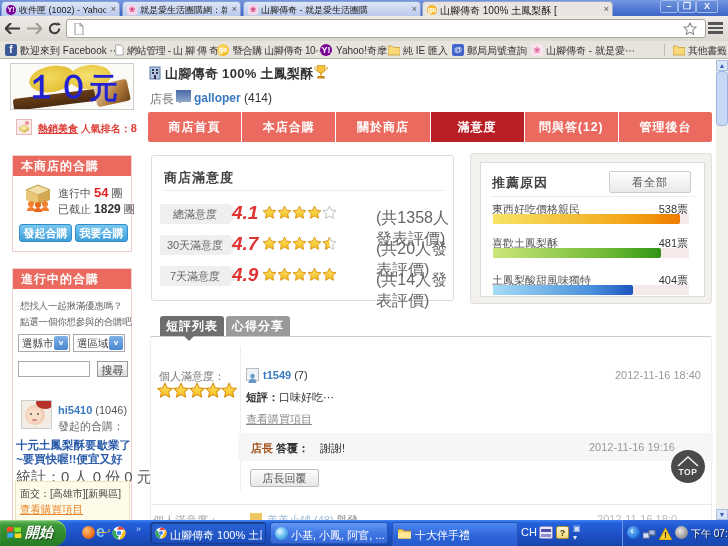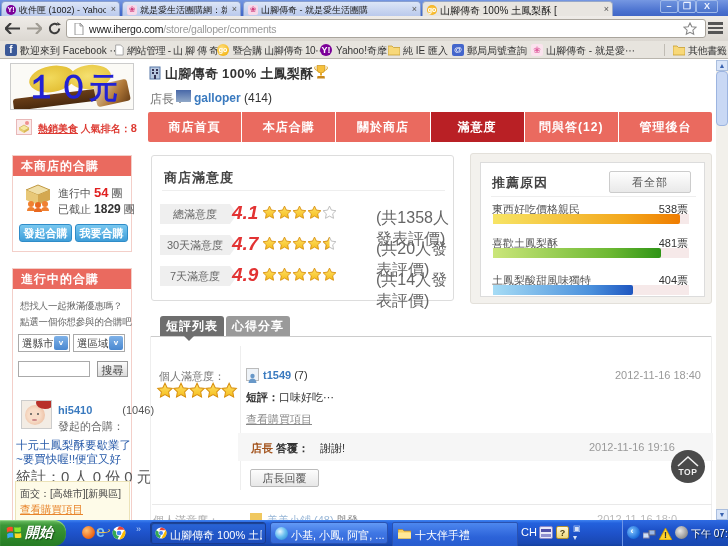--- a/index.html
+++ b/index.html
@@ -104,21 +104,20 @@
       </svg>
     <svg width="13" height="13" viewBox="0 0 13 13" style="position:absolute;left:48px;top:6px;">
         <path d="M11.2 6.5 a4.7 4.7 0 1 1-1.6-3.5" fill="none" stroke="#3c3c3c" stroke-width="2"></path>
         <path d="M9 0 l1 3.5 3-1z" fill="#3c3c3c"></path>
       </svg>
     <div id="omnibox">
       <svg width="10" height="12" style="position:absolute;left:7px;top:3px;" viewBox="0 0 10 12">
           <path d="M1 0 h5 l3 3 v9 h-8 z" fill="#fff" stroke="#999"></path>
           <path d="M6 0 l3 3 h-3 z" fill="#ddd" stroke="#999"></path>
         </svg>
-      <span style="position:absolute;left:22px;top:1px;color:#222;">www.ihergo.com<span style="color:#999;">/store/galloper/comments</span></span>
       <svg width="14" height="14" style="position:absolute;right:8px;top:2px;" viewBox="0 0 14 14">
           <path d="M7 1 l1.8 3.8 4.2.5-3.1 2.9.8 4.1L7 10.3 3.3 12.3l.8-4.1L1 5.3l4.2-.5z" fill="none" stroke="#888" stroke-width="1.1"></path>
         </svg>
     </div>
     <div style="position:absolute;right:5px;top:6px;width:15px;height:12px;">
       <div style="height:2.5px;background:#555;margin-bottom:2px;"></div>
       <div style="height:2.5px;background:#555;margin-bottom:2px;"></div>
       <div style="height:2.5px;background:#555;"></div>
     </div>
   </div>
@@ -222,23 +221,23 @@
       <div class="abs" style="left:60px;top:65px;width:52px;height:18px;border:1px solid #aaa;background:#fff;font-size:10.5px;color:#444;line-height:16px;padding-left:3px;">選區域<span style="position:absolute;right:1px;top:1px;width:14px;height:14px;background:linear-gradient(#7fb2e8,#4a88d0);border-radius:2px;color:#fff;font-size:8px;text-align:center;line-height:13px;font-weight:bold;">v</span></div>
       <div class="abs" style="left:5px;top:92px;width:72px;height:16px;border:1px solid #aaa;background:#fff;"></div>
       <div class="abs" style="left:84px;top:92px;width:31px;height:16px;border:1px solid #999;background:linear-gradient(#fbfbfb,#dcdcdc);font-size:11px;color:#444;text-align:center;line-height:17px;">搜尋</div>
       <div class="abs" style="left:8px;top:131px;width:31px;height:29px;border:1px solid #ccc;background:#f3ece4;overflow:hidden;">
           <div style="position:absolute;left:3px;top:4px;width:20px;height:20px;border-radius:50%;background:radial-gradient(circle at 45% 50%,#f8ddc8 40%,#eec3a8 75%,#dba88c);"></div>
           <div style="position:absolute;left:14px;top:-4px;width:18px;height:12px;background:#b8302a;border-radius:50%;"></div>
           <div style="position:absolute;left:8px;top:12px;width:2px;height:2px;background:#555;border-radius:50%;"></div>
           <div style="position:absolute;left:15px;top:12px;width:2px;height:2px;background:#555;border-radius:50%;"></div>
           <div style="position:absolute;left:10px;top:18px;width:5px;height:2px;background:#c88;border-radius:40%;"></div>
         </div>
-      <div class="abs" style="left:45px;top:135px;font-size:11px;white-space:nowrap;"><span class="link">hi5410</span><span style="color:#555;padding-left:27px;"> (1046)</span></div>
+      <div class="abs" style="left:45px;top:135px;font-size:11px;white-space:nowrap;"><span class="link">hi5410</span><span style="color:#555;"> (1046)</span></div>
       <div class="abs" style="left:45px;top:150px;font-size:11px;color:#666;">發起的合購：</div>
-      <div class="abs" style="left:3px;top:169px;font-size:11.5px;font-weight:normal;color:#2a5caa;line-height:14px;white-space:nowrap;">十元土鳳梨酥要歇業了<br>~要買快喔!!便宜又好</div>
+      <div class="abs" style="left:3px;top:169px;font-size:11.5px;font-weight:bold;color:#2a5caa;line-height:14px;white-space:nowrap;">十元土鳳梨酥要歇業了<br>~要買快喔!!便宜又好</div>
       <div class="abs" style="left:3px;top:199px;font-size:15px;color:#555;white-space:nowrap;">統計：0 人 0 份 0 元</div>
       <div class="abs" style="left:2px;top:212px;width:115px;height:40px;background:#fefbe8;border:1px solid #ece3b8;">
         <div class="abs" style="left:4px;top:5px;font-size:10px;color:#444;white-space:nowrap;">面交：[高雄市][新興區]</div>
         <div class="abs" style="left:4px;top:21px;font-size:10.5px;color:#e8852c;text-decoration:underline;white-space:nowrap;">查看購買項目</div>
       </div>
     </div>
 
     <div id="satbox">
       <div class="abs" style="left:12px;top:13px;font-size:13px;font-weight:bold;color:#444;letter-spacing:1px;">商店滿意度</div>
       <div class="abs" style="left:10px;top:34px;width:283px;border-top:1px solid #eee;"></div>

